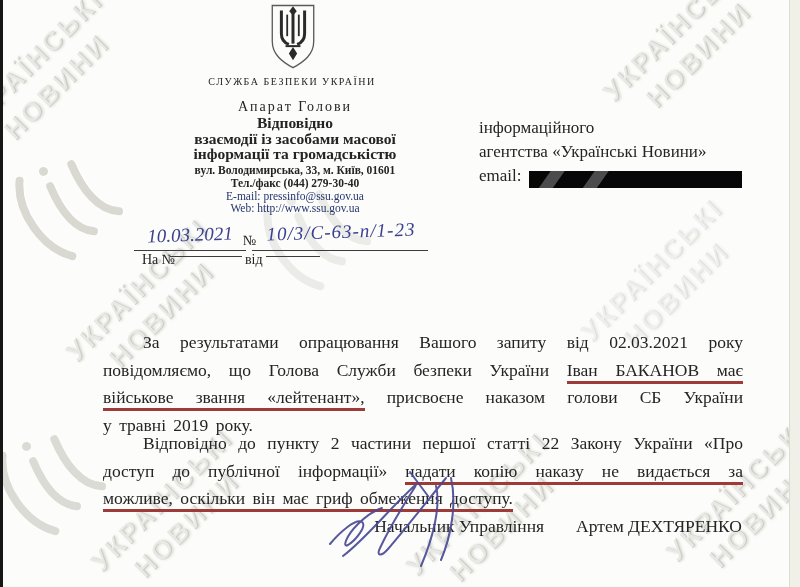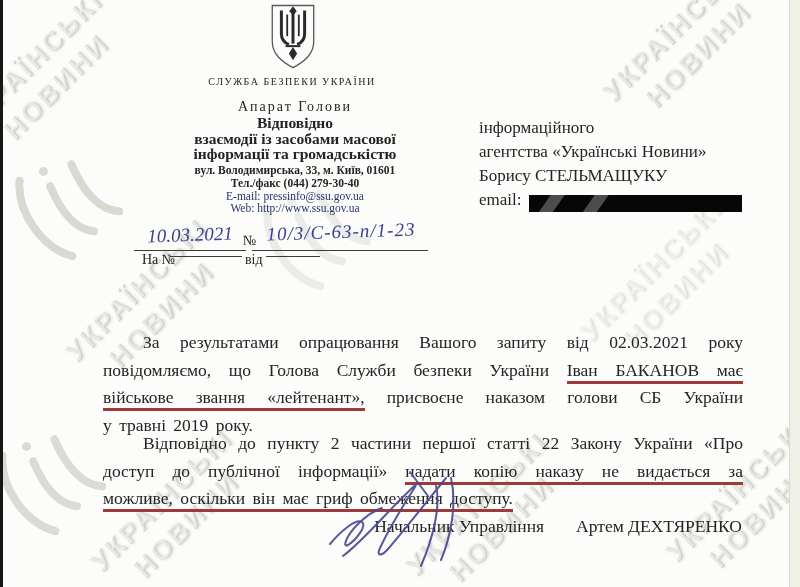--- a/index.html
+++ b/index.html
@@ -163,21 +163,20 @@
   <div class="abs na-row" style="z-index:1;">На №</div>
   <div class="abs uline na-ul1" style="height:16px; z-index:1;"></div>
   <div class="abs na-vid" style="z-index:1;">від</div>
   <div class="abs uline na-ul2" style="height:16px; z-index:1;"></div>
 
   <div class="abs recipient" style="z-index:1;">
     <div class="rec-line1">
       <span>інформаційного</span>
     </div>
     <div>агентства «Українські Новини»</div>
-    <div>Борису СТЕЛЬМАЩУКУ</div>
     <div class="rec-email">
       <span>email:</span>
       <span class="redaction">
         <span class="wm-slash" style="left:14px;"></span>
         <span class="wm-slash" style="left:58px;"></span>
       </span>
     </div>
   </div>
 
   <div class="abs body-block" style="z-index:1;">

